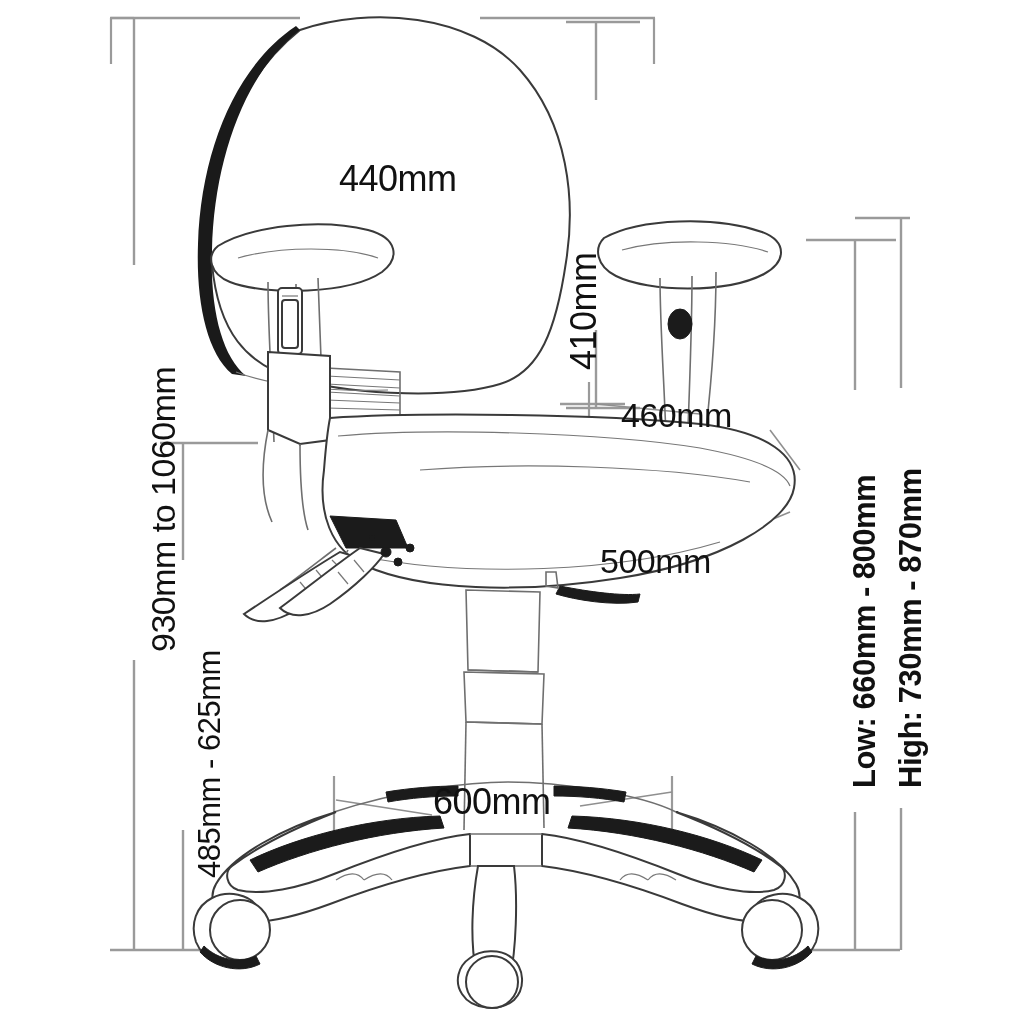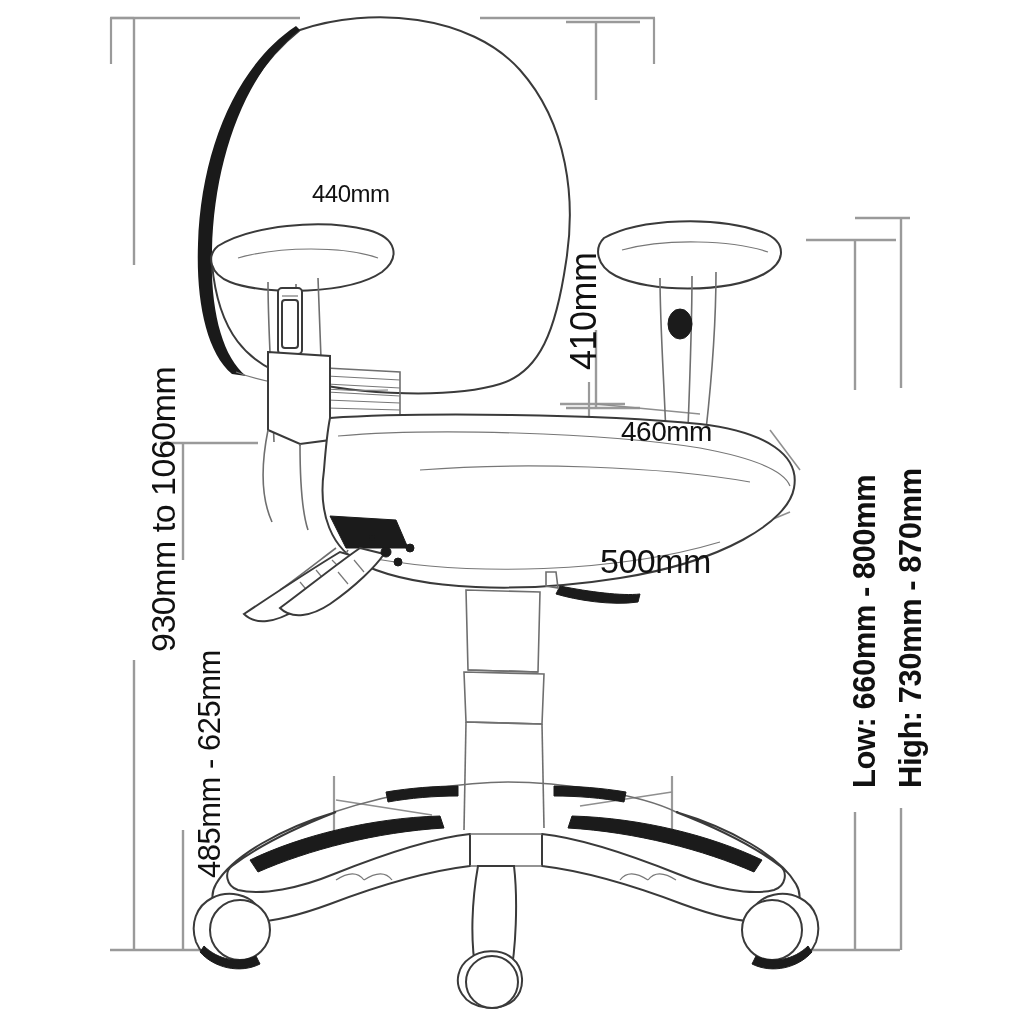--- a/index.html
+++ b/index.html
@@ -299,26 +299,27 @@
                             C 526,988 524,968 512,958 C 500,948 480,950 470,958 Z"></path>
       <circle class="outl" cx="492" cy="982" r="26"></circle>
     </g>
 
   </svg>
 
   <div class="dim-label vert-label" style="left:146px; top:652px; font-size:34px; transform:rotate(-90deg);">930mm to 1060mm</div>
 
   <div class="dim-label vert-label" style="left:194px; top:878px; font-size:31px; transform:rotate(-90deg);">485mm - 625mm</div>
 
-  <div class="dim-label" style="left:312px; top:161px; font-size:24px;margin-top:21px;">440mm</div>
+  <div class="dim-label" style="left:339px; top:161px; font-size:36px;">440mm</div>
 
   <div class="dim-label vert-label" style="left:566px; top:370px; font-size:36px; transform:rotate(-90deg);">410mm</div>
 
-  <div class="dim-label" style="left:621px; top:418px; font-size:28px;text-align:center;">460mm</div>
+  <div class="dim-label" style="left:621px; top:398px; font-size:34px;text-align:center;">460mm</div>
 
   <div class="dim-label" style="left:600px; top:544px; font-size:34px;">500mm</div>
 
+  <div class="dim-label" style="left:433px; top:784px; font-size:36px;">600mm</div>
 
   <div class="dim-label vert-label" style="left:849px; top:788px; font-size:31px; font-weight:bold; transform:rotate(-90deg);">Low: 660mm - 800mm</div>
 
   <div class="dim-label vert-label" style="left:895px; top:788px; font-size:31px; font-weight:bold; transform:rotate(-90deg);">High: 730mm - 870mm</div>
 
 </div>
 
 </body></html>

